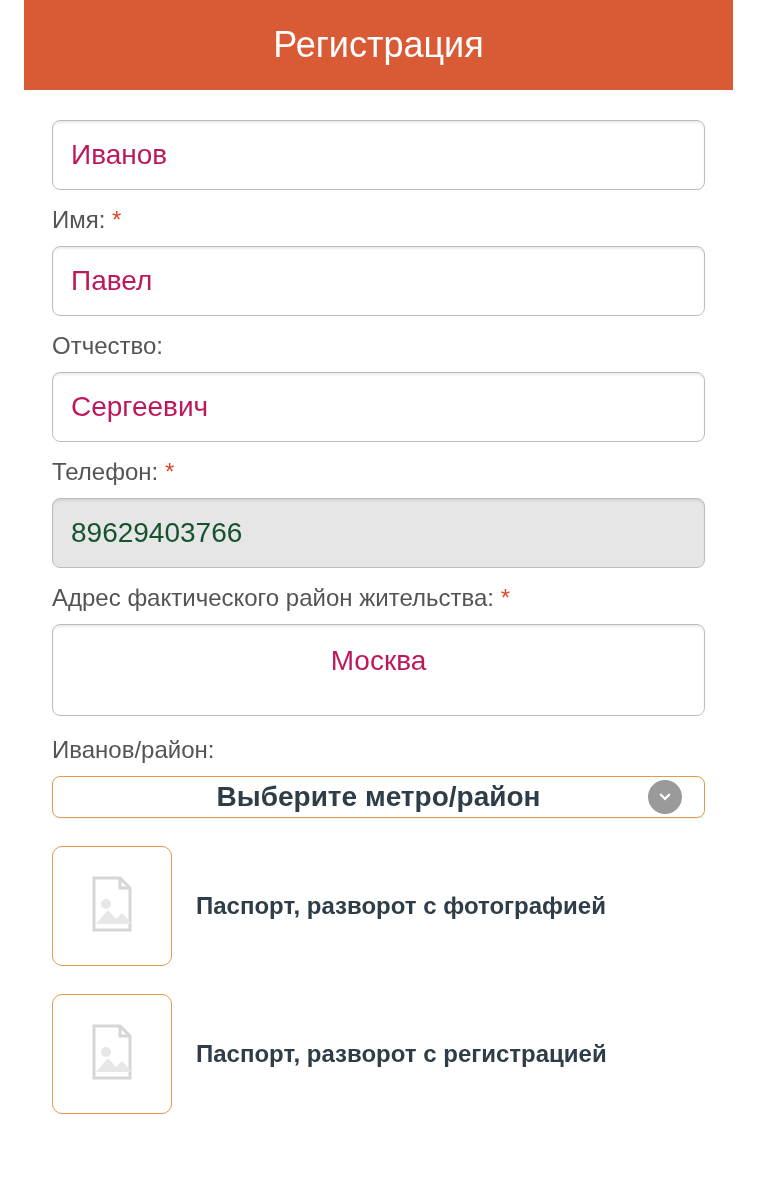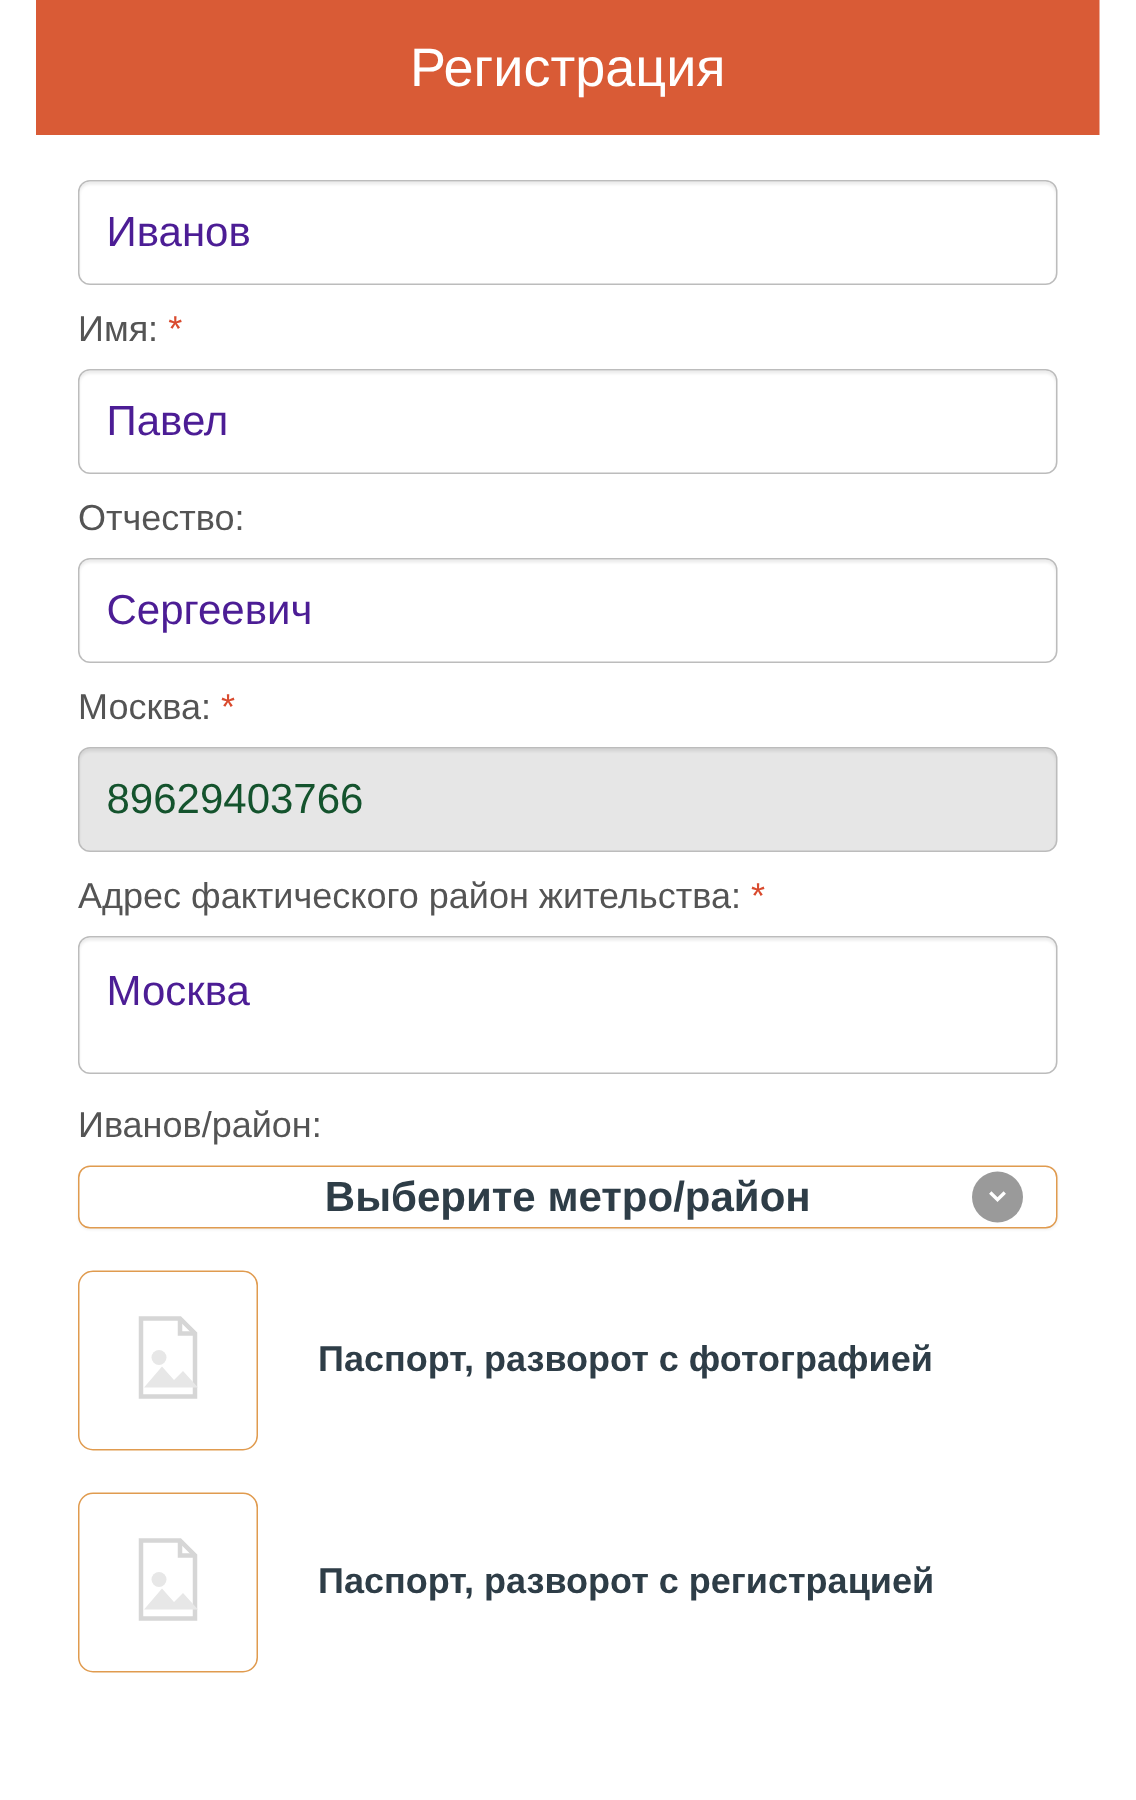--- a/index.html
+++ b/index.html
@@ -46,34 +46,35 @@
     margin-bottom: 12px;
   }
   .req { color: #d94b2f; }
 
   .input, .textarea {
     width: 100%;
     border: 1px solid #bcbcbc;
     border-radius: 8px;
     padding: 18px 18px;
     font-size: 28px;
-    color: #4c1d95;
+    color: #be185d;
     background: #fff;
     box-shadow: inset 0 2px 2px rgba(0,0,0,0.08);
     outline: none;
     font-family: inherit;
   }
   .input.disabled {
     background: #e6e6e6;
     color: #14532d;
   }
   .textarea {
     resize: none;
     height: 92px;
     line-height: 1.3;
+    text-align: center;
   }
 
   .dropdown {
     width: 100%;
     border: 1px solid #e09b4f;
     border-radius: 8px;
     background: #fff;
     padding: 4px 18px;
     font-size: 28px;
     font-weight: 700;
@@ -91,21 +92,21 @@
     width: 34px; height: 34px;
     border-radius: 50%;
     background: #9a9a9a;
     display: flex; align-items: center; justify-content: center;
   }
   .dropdown .chev svg { width: 18px; height: 18px; fill: #fff; }
 
   .upload-row {
     display: flex;
     align-items: center;
-    gap: 40px;
+    gap: 24px;
     margin-top: 28px;
   }
   .upload-box {
     width: 120px; height: 120px;
     border: 1px solid #e09b4f;
     border-radius: 10px;
     background: #fff;
     display: flex; align-items: center; justify-content: center;
     cursor: pointer;
     flex-shrink: 0;
@@ -144,21 +145,21 @@
 
       <div class="field">
         <label class="label">
           <span>Отчество:</span>
         </label>
         <input class="input" type="text" value="Сергеевич" style="">
       </div>
 
       <div class="field">
         <label class="label">
-          <span>Москва:</span>
+          <span>Телефон:</span>
           <span class="req">*</span>
         </label>
         <input class="input disabled" type="text" readonly="" value="89629403766" style="">
       </div>
 
       <div class="field">
         <label class="label">
           <span>Адрес фактического район жительства:</span>
           <span class="req">*</span>
         </label>

